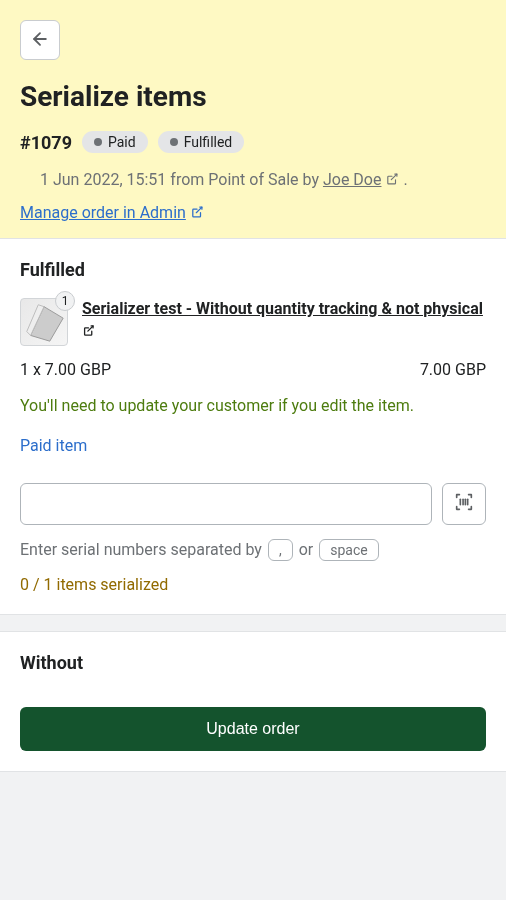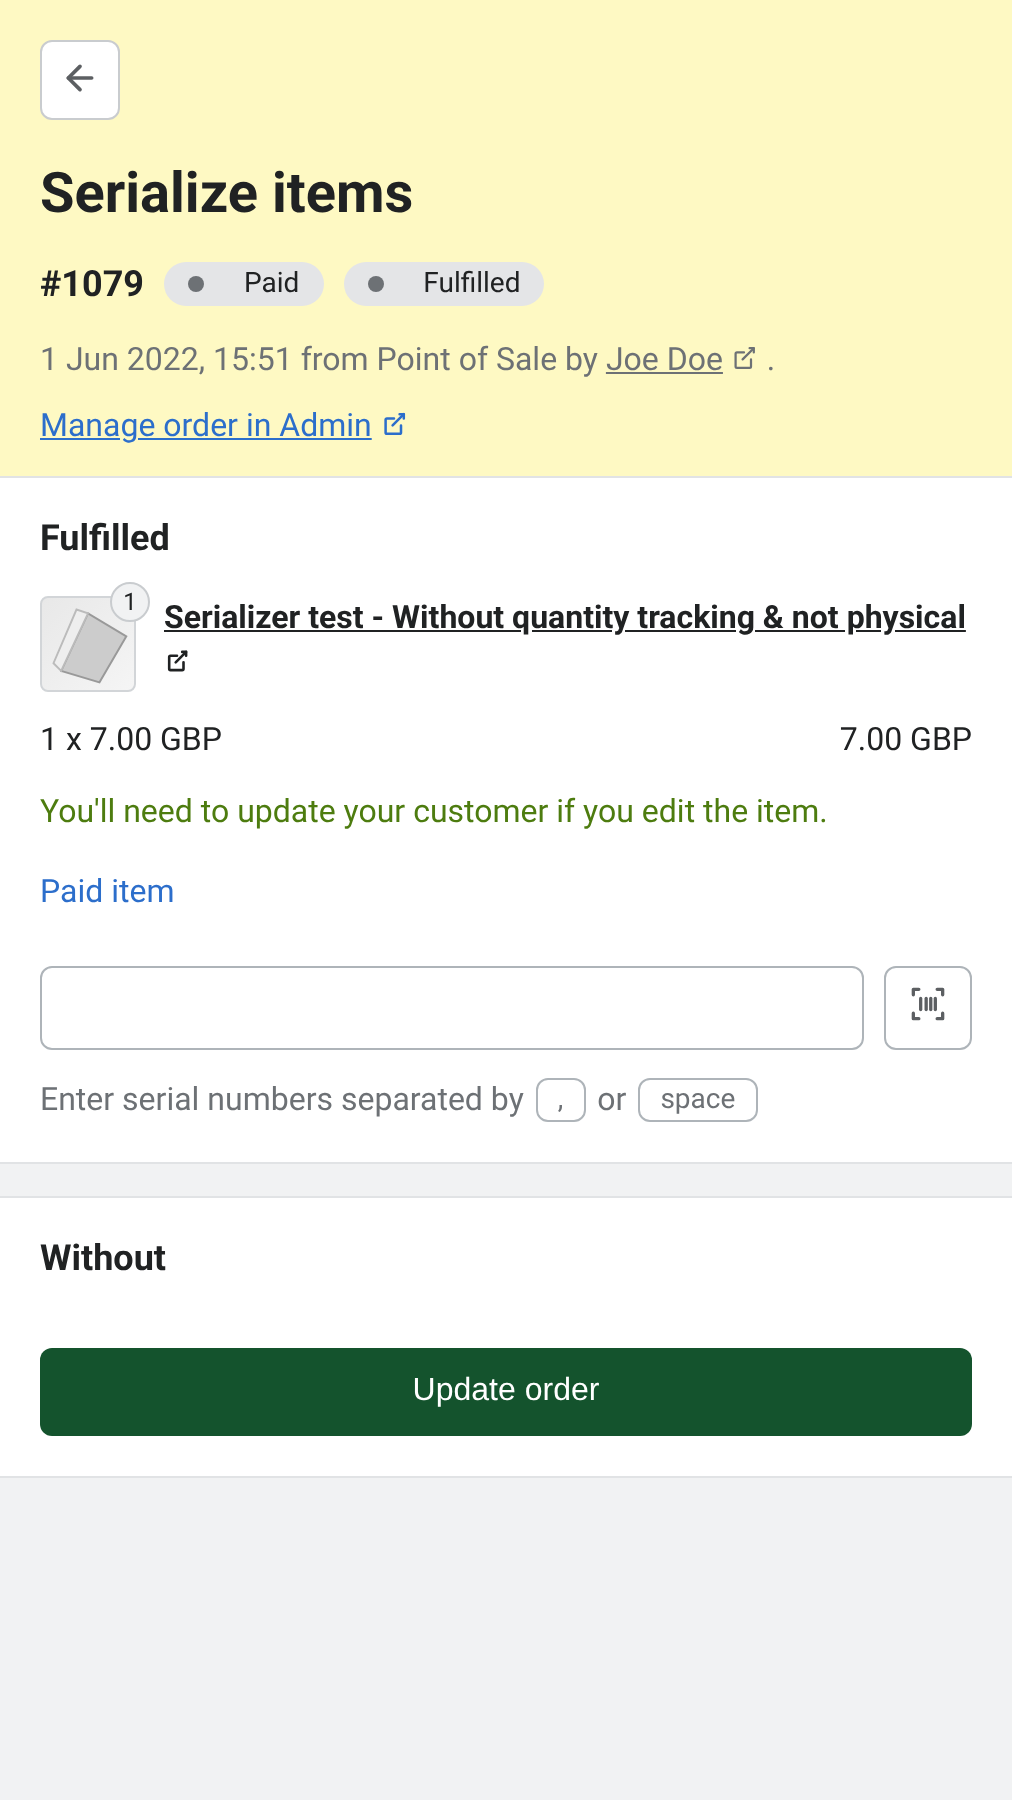--- a/index.html
+++ b/index.html
@@ -36,36 +36,37 @@
   .order-row {
     display: flex;
     align-items: flex-end;
     gap: 10px;
     margin-top: 18px;
   }
   .order-id { font-weight: 700; font-size: 18px; }
   .badge {
     display: inline-flex;
     align-items: center;
-    gap: 20px;
+    gap: 6px;
     background: #e4e5e7;
     color: #202223;
     border-radius: 12px;
     padding: 3px 12px;
     font-size: 14px;
   }
   .badge .dot {
     width: 8px; height: 8px; border-radius: 50%;
     background: #6d7175;
   }
   .meta {
     margin-top: 16px;
     color: #6d7175;
     font-size: 16px;
     line-height: 1.4;
+    margin-left: 20px;
   }
   .meta .author { text-decoration: underline; }
   .ext-icon {
     display: inline-block;
     position: relative;
     top: 1px;
   }
   .ext-icon svg { width: 14px; height: 14px; }
   .admin-link {
     display: inline-flex;
@@ -299,18 +300,19 @@
     </button>
   </div>
 
   <div class="helper">
     <span>Enter serial numbers separated by</span>
     <span class="key">,</span>
     <span>or</span>
     <span class="key">space</span>
   </div>
 
+  <div class="progress">0 / 1 items serialized</div>
 </div>
 
 <div class="card">
   <div class="section-title">Without</div>
   <button class="update-btn">Update order</button>
 </div>
 
 </body></html>

